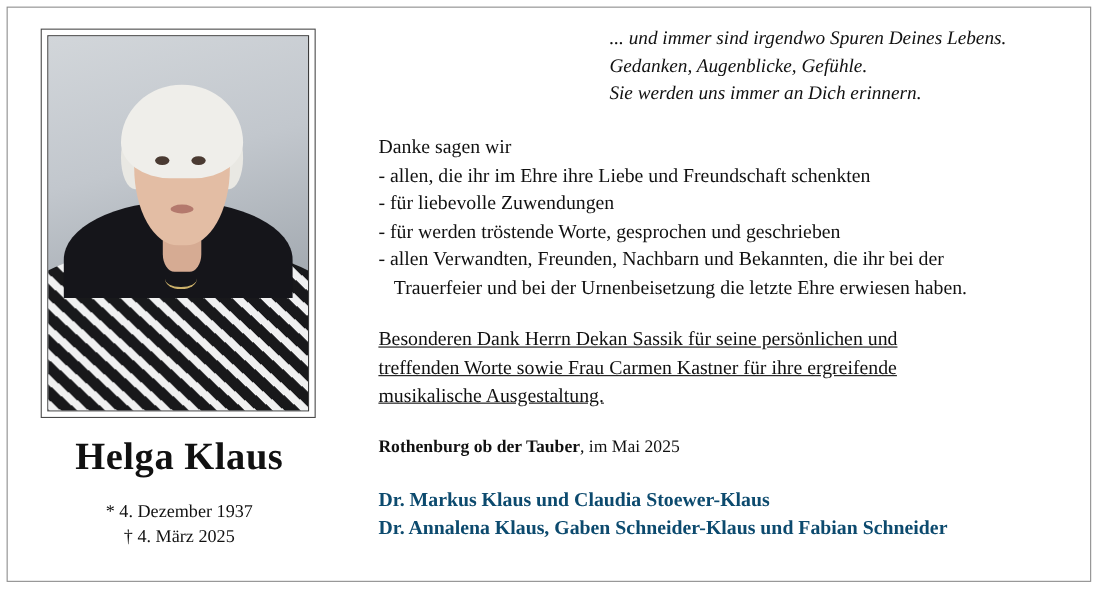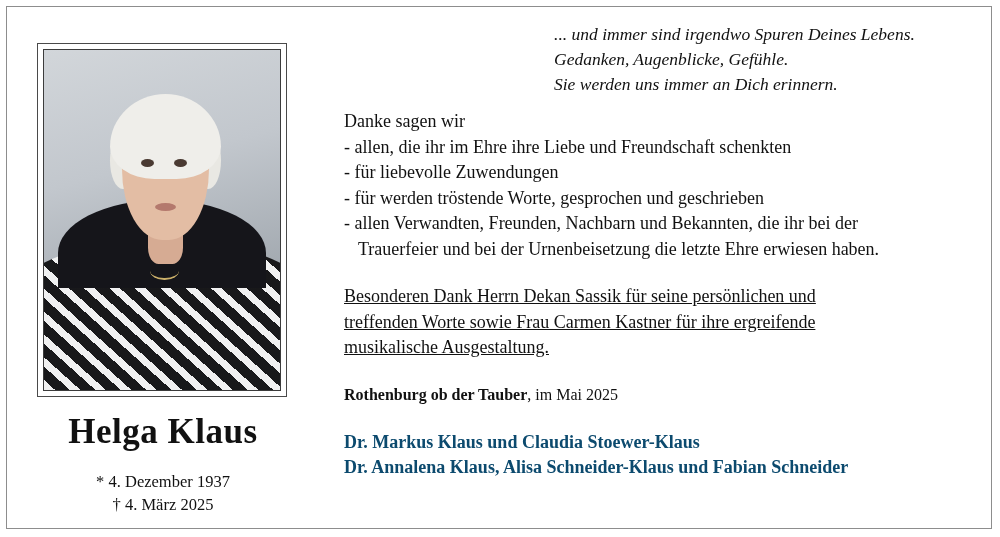--- a/index.html
+++ b/index.html
@@ -24,21 +24,21 @@
     width: 986px;
     height: 523px;
     border: 1px solid #8d8d8d;
     box-sizing: border-box;
   }
 
   
   .left-col {
     position: absolute;
     left: 18px;
-    top: 27px;
+    top: 10px;
     width: 290px;
     height: 500px;
   }
   .photo-outer {
     position: absolute;
     left: 19px;
     top: 16px;
     width: 250px;
     height: 354px;
     background: #ffffff;
@@ -196,21 +196,21 @@
     font-size: 17.5px;
     line-height: 25px;
     color: #111111;
     margin-top: 2px;
   }
   .motto .l1 { padding-left: 210px; }
   .motto .l2 { padding-left: 210px; }
   .motto .l3 { padding-left: 210px; }
 
   .thanks {
-    margin-top: 12px;
+    margin-top: 24px;
     font-size: 18px;
     line-height: 25.5px;
     color: #111111;
   }
   .thanks .wrap2 {
     display: block;
     padding-left: 14px;
   }
   .para {
     margin-top: 22px;
@@ -290,16 +290,16 @@
       <div>treffenden Worte sowie Frau Carmen Kastner für ihre ergreifende</div>
       <div>musikalische Ausgestaltung.</div>
     </div>
 
     <div class="place-line">
       <b>Rothenburg ob der Tauber</b><span>, im Mai 2025</span>
     </div>
 
     <div class="signers">
       <div>Dr. Markus Klaus und Claudia Stoewer-Klaus</div>
-      <div>Dr. Annalena Klaus, Alisa Schneider-Klaus und Fabian Schneider</div>
+      <div>Dr. Annalena Klaus, Gaben Schneider-Klaus und Fabian Schneider</div>
     </div>
   </div>
 </div>
 
 </body></html>

